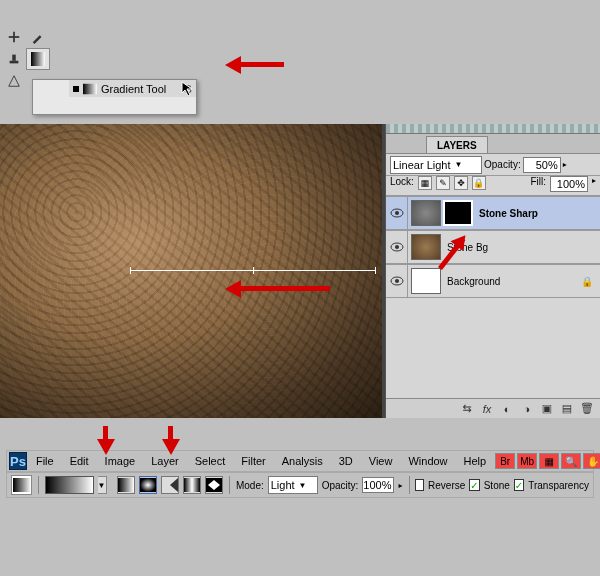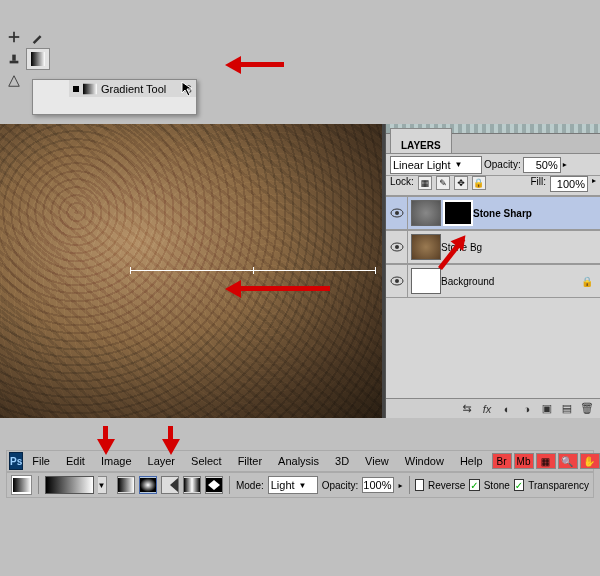--- a/index.html
+++ b/index.html
@@ -33,43 +33,43 @@
 }
 .drag-line { position:absolute; top:146px; left:130px; width:246px; height:1px; background:#fff; }
 .drag-line::before,.drag-line::after{content:"";position:absolute;top:-3px;width:1px;height:7px;background:#fff;}
 .drag-line::before{left:0;} .drag-line::after{right:0;}
 .drag-cross{position:absolute;left:50%;top:-3px;width:1px;height:7px;background:#fff;}
 
 
 .layers { position:absolute; right:0; top:0; width:215px; height:294px; background:#d6d6d6; border-left:1px solid #555; font-size:11px; }
 .layers-top { height:10px; background: repeating-linear-gradient(90deg,#9aa 0 4px,#bcc 4px 8px); border-bottom:1px solid #777;}
 .layers-tabs { height:20px; display:flex; align-items:flex-end; background:#bfbfbf; padding-left:4px; gap:0; border-bottom:1px solid #888;}
-.tab { padding:11px 10px 2px; background:#d6d6d6; border:1px solid #888; border-bottom:none; font-weight:bold; font-size:10px;}
+.tab { padding:3px 10px 2px; background:#d6d6d6; border:1px solid #888; border-bottom:none; font-weight:bold; font-size:10px;margin-left:36px;}
 .layers-blend { height:22px; display:flex; align-items:center; padding:0 4px; gap:2px; border-bottom:1px solid #999;}
 .select-box { height:18px; border:1px solid #7a7a7a; background:#fff; padding:0 2px; display:flex; align-items:center; font-size:11px;}
 .select-box .dd { margin-left:4px; font-size:8px;}
 .input-num { width:38px; height:16px; border:1px solid #7a7a7a; background:#fff; display:flex; align-items:center; justify-content:flex-end; padding-right:2px; font-size:10px;}
 .lbl-s { font-size:10px; color:#000;}
 .layers-lock { height:20px; display:flex; align-items:flex-start; padding:0 4px; gap:4px; border-bottom:1px solid #999;}
 .lock-ico { width:14px; height:14px; border:1px solid #888; background:#eee; font-size:9px; display:flex; align-items:center; justify-content:center;}
 .layer-list { }
 .layer { height:34px; display:flex; align-items:center; border:1px solid #999; border-left:none; border-right:none; background:#d6d6d6;}
 .layer.sel { background:#b9c8e6; }
 .eye { width:22px; height:34px; border-right:1px solid #999; display:flex; align-items:center; justify-content:center; }
 .eye svg { width:14px; height:10px; }
 .thumbs { display:flex; align-items:center; gap:2px; padding-left:3px;}
 .thumb { width:30px; height:26px; border:1px solid #666; }
-.layer .nm { font-size:10px; }
+.layer .nm { margin-left:6px; font-size:10px; }
 .layer.sel .nm { font-weight:bold; }
 .layers-foot { position:absolute; bottom:0; left:0; right:0; height:20px; border-top:1px solid #888; background:#cfcfcf; display:flex; align-items:center; justify-content:flex-end; gap:6px; padding:0 6px; font-size:11px;}
 .foot-ico { width:14px; height:14px; display:flex; align-items:center; justify-content:center; color:#333; }
 
 
 .menubar { position:absolute; left:6px; top:450px; width:588px; height:22px; background:#c0c0c0; display:flex; align-items:center; gap:2px; border:1px solid #aaa; padding-left:2px;}
-.ps-badge { width:22px; height:18px; background:#083a6b; color:#9dd1ff; font-weight:bold; font-size:10px; display:flex; align-items:center; justify-content:center; border:1px solid #052445;text-align:center;}
+.ps-badge { width:22px; height:18px; background:#083a6b; color:#9dd1ff; font-weight:bold; font-size:13px; display:flex; align-items:center; justify-content:center; border:1px solid #052445;text-align:center;}
 .menu-item { padding:3px 7px; font-size:11px; }
 .menu-right { margin-left:auto; display:flex; gap:2px; padding-right:2px;}
 .mini-btn { width:20px; height:16px; border:1px solid #888; background:#ef4444; display:flex;align-items:center;justify-content:center;font-size:10px;}
 
 .optbar { position:absolute; left:6px; top:472px; width:588px; height:26px; background:#c0c0c0; display:flex; align-items:center; gap:4px; border:1px solid #aaa; padding:0 4px;}
 .tool-preset { width:30px; height:20px; border:1px solid #888; background:#fff; display:flex; align-items:center; justify-content:center;}
 .grad-swatch { width:70px; height:18px; border:1px solid #555; background:linear-gradient(90deg,#000,#fff);}
 .grad-dd { width:12px; height:18px; border:1px solid #888; border-left:none; background:#ddd; display:flex;align-items:center;justify-content:center;font-size:8px;}
 .grad-type { width:20px; height:18px; border:1px solid #777; background:#ddd; display:flex;align-items:center;justify-content:center;}
 .grad-type.sel { background:#bcd; border-color:#46a;}

